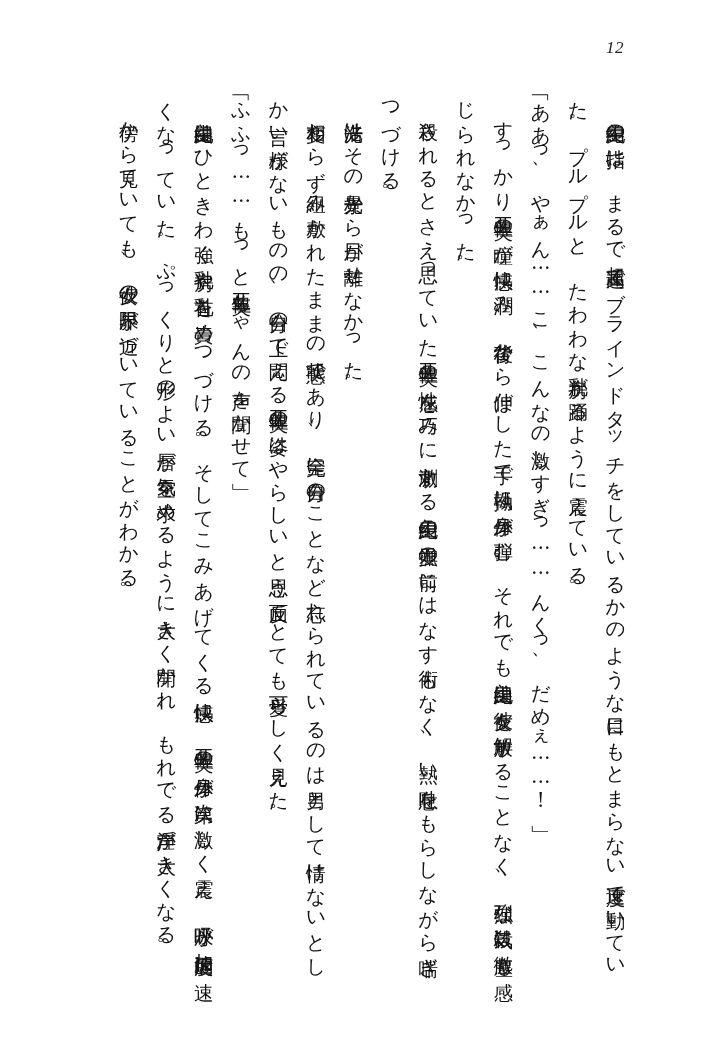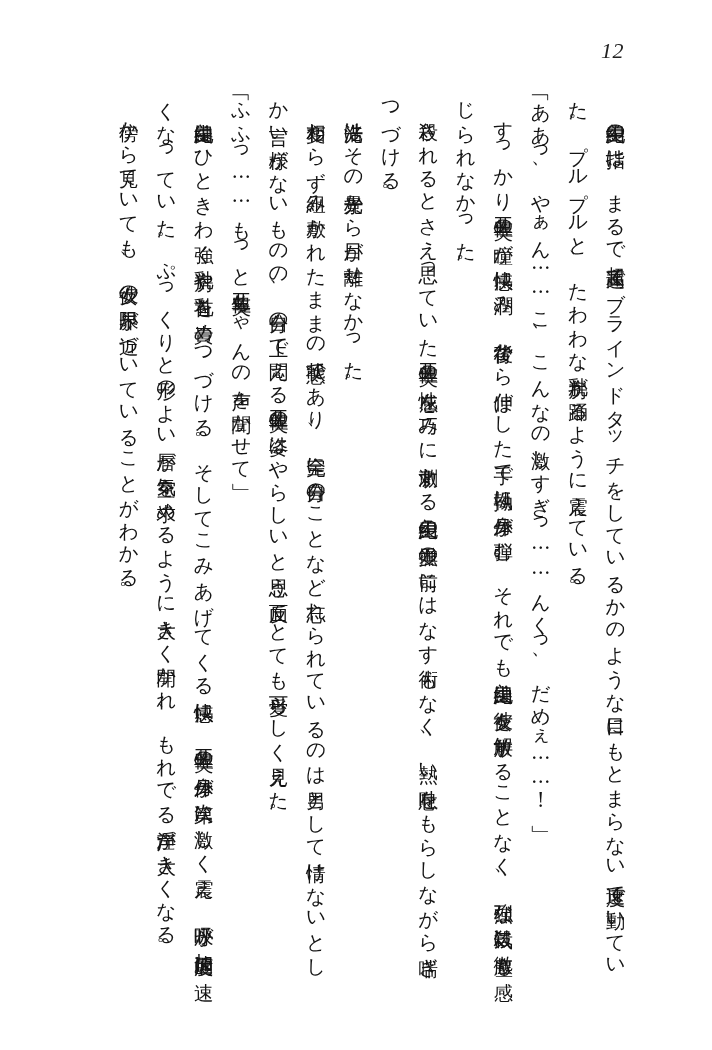--- a/index.html
+++ b/index.html
@@ -19,21 +19,21 @@
     width: 712px;
     height: 1050px;
     background: #ffffff;
   }
   #page-number {
     position: absolute;
     top: 38px;
     right: 88px;
     font-family: "Liberation Serif", serif;
     font-style: italic;
-    font-size: 22px;
+    font-size: 17px;
     color: #222;
     letter-spacing: 0.5px;
   }
   
   #text-block {
     position: absolute;
     top: 88px;
     right: 78px;
     width: 560px;
     height: 880px;

